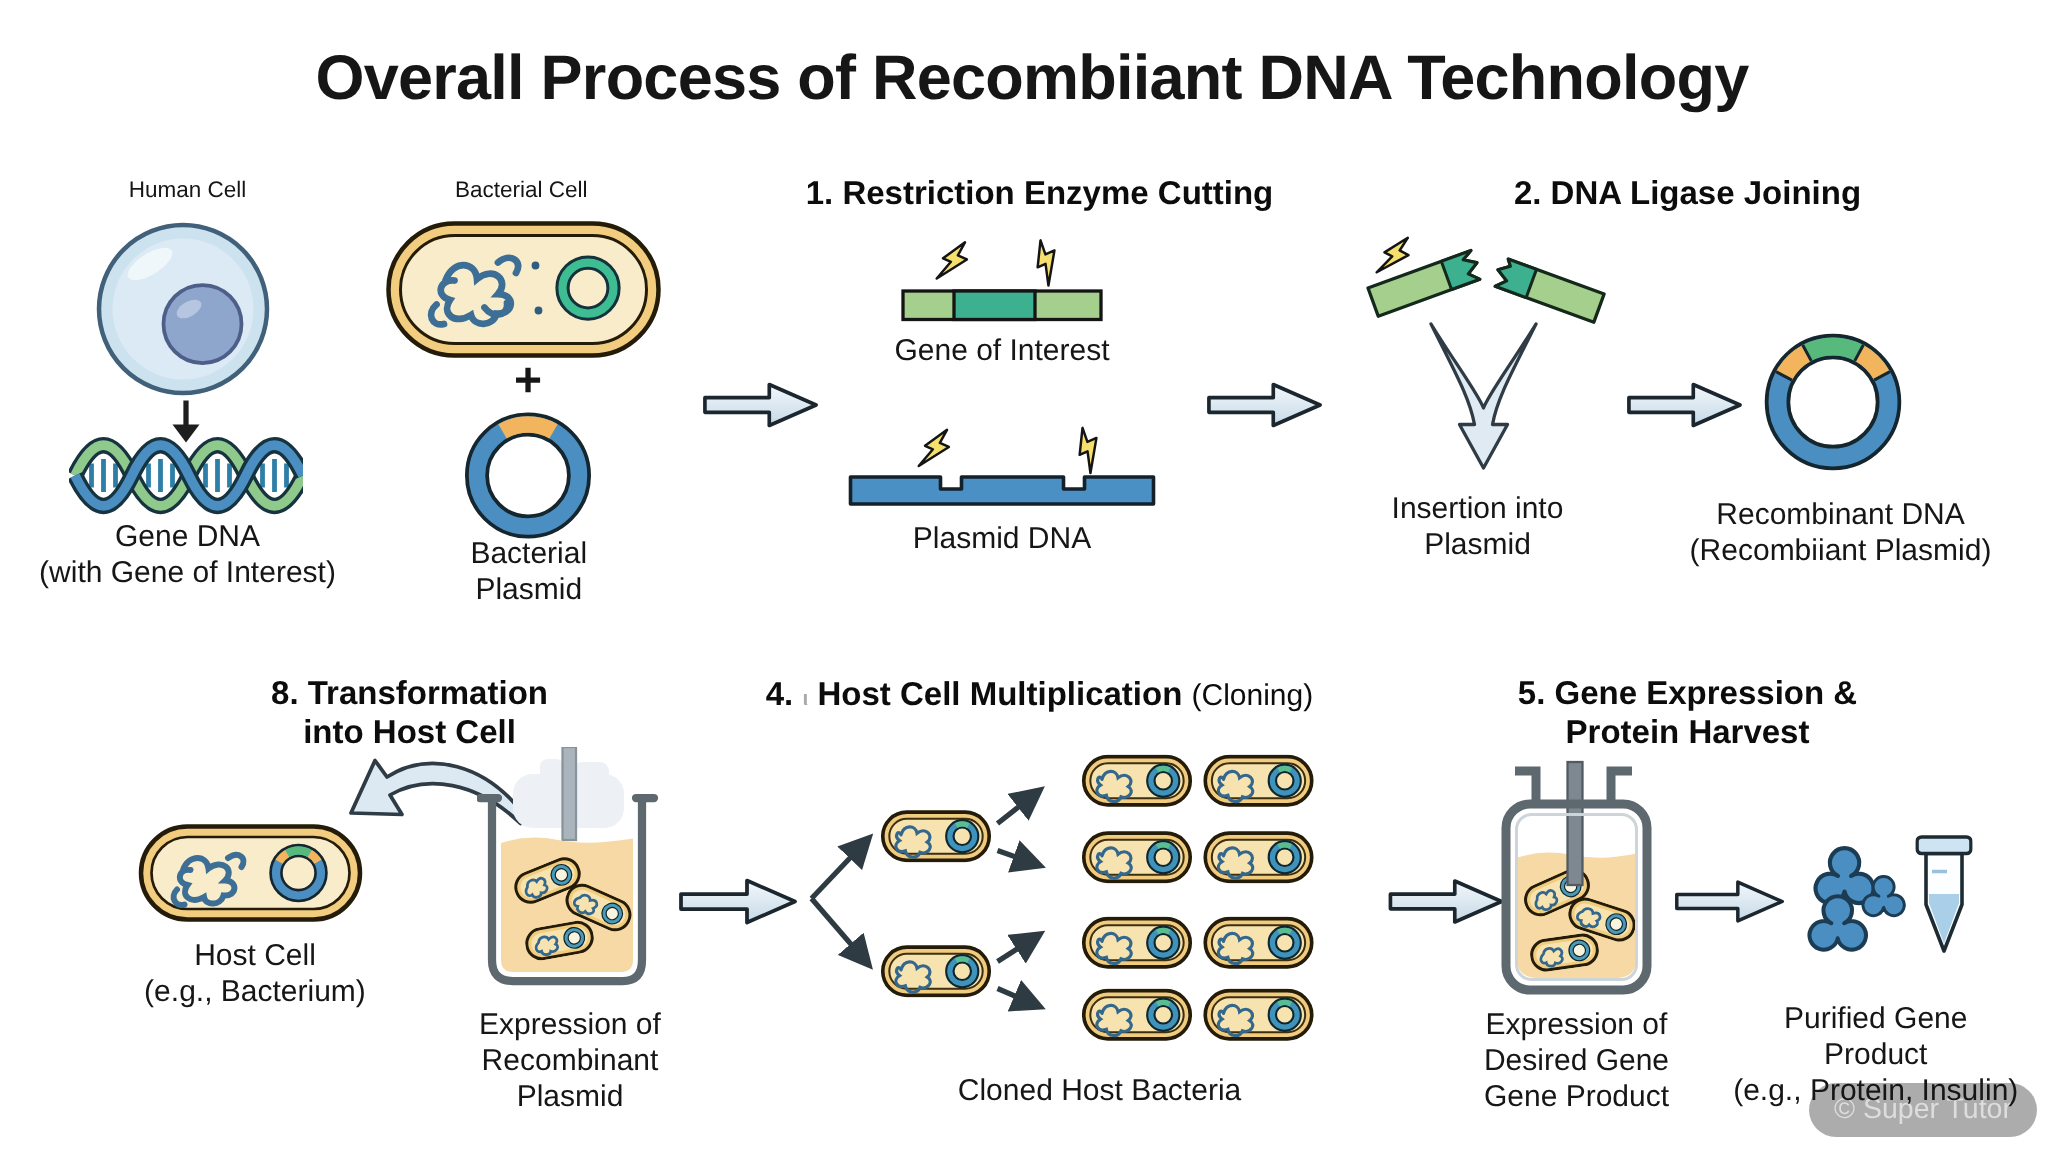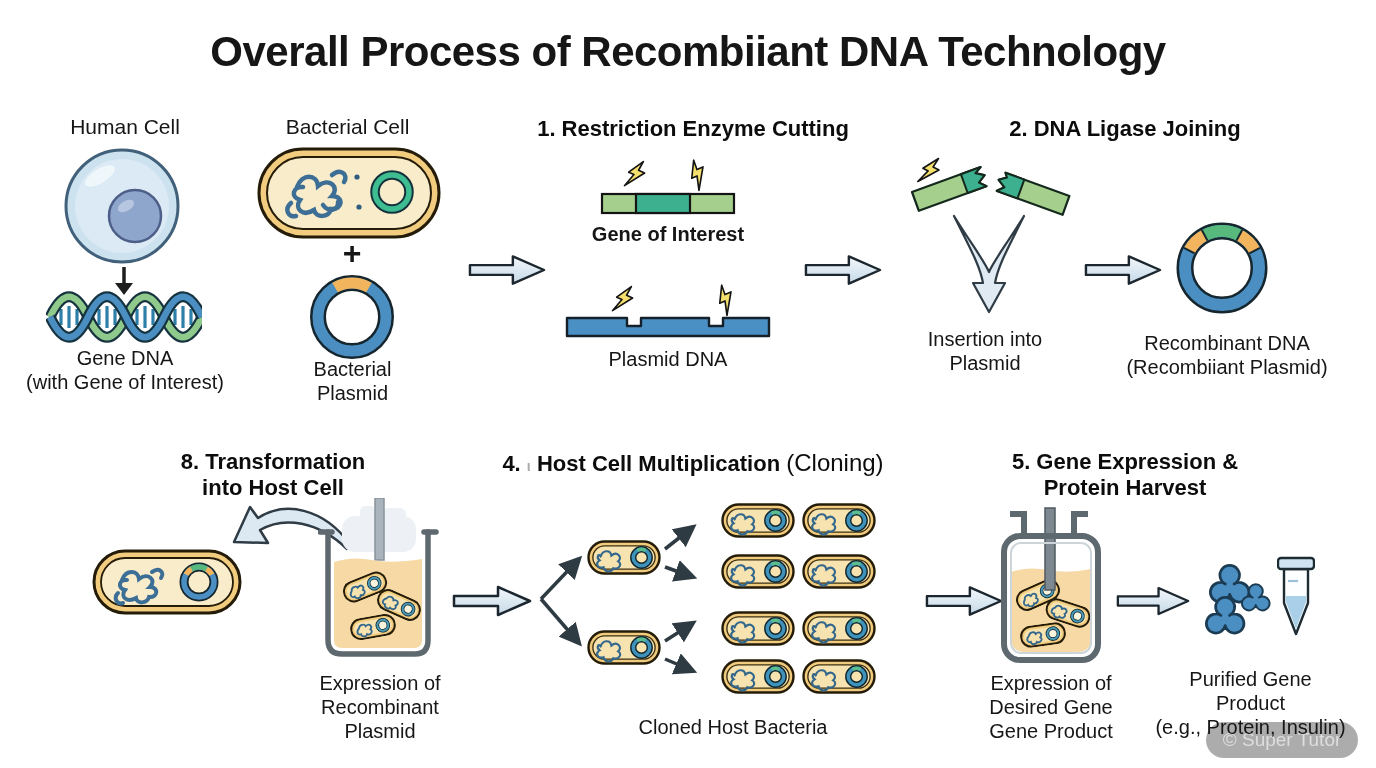--- a/index.html
+++ b/index.html
@@ -4,24 +4,24 @@
 <style>
   html,body{margin:0;padding:0;background:#fff;}
   .canvas{position:relative;width:1376px;height:768px;background:#ffffff;overflow:hidden;
           font-family:"Liberation Sans",sans-serif;color:var(--text-black,#111);}
   .abs{position:absolute;}
   svg{display:block;}
   .main-title{left:0;right:0;top:28px;text-align:center;font-size:42px;font-weight:bold;
               letter-spacing:-0.5px;color:#0a0a0a;}
   .lbl{position:absolute;text-align:center;color:#161616;}
   .cap{font-size:20px;line-height:24px;}
-  .cap21{font-size:21px;line-height:24px;}
+  .cap21{font-size:15px;line-height:24px;}
   .sec-title{font-size:22px;font-weight:bold;line-height:26px;color:#0c0c0c;}
   .plus{font-size:32px;font-weight:bold;line-height:30px;}
-  .subtle{font-weight:normal;font-size:24px;}
+  .subtle{font-weight:normal;font-size:20px;}
   .stray{font-size:14px;color:#555;opacity:.5;}
   .watermark{display:flex;align-items:center;justify-content:center;
              background:var(--watermark-gray,#9b9b9b);opacity:.82;border-radius:18px;
              color:#d6d6d6;font-size:19px;z-index:2;}
   .z3{z-index:3;}
 </style>
 </head>
 <body>
 
 <div class="canvas">
@@ -141,21 +141,21 @@
 
   <div class="lbl sec-title" style="left:518px;top:116px;width:350px;">1. Restriction Enzyme Cutting</div>
 
   <svg class="abs" style="left:600px;top:154px;" width="136" height="62" viewBox="0 0 136 62">
     <use href="#sym-bolt" width="20" height="33" transform="translate(26,4) rotate(24,10,16)"></use>
     <use href="#sym-bolt" width="20" height="33" transform="translate(88,4) rotate(-24,10,16)"></use>
     <rect x="2" y="40" width="132" height="19" fill="#a5cf8d" stroke="#141414" stroke-width="2.2"></rect>
     <rect x="36" y="40" width="54" height="19" fill="#3cb08f" stroke="#141414" stroke-width="2.2"></rect>
   </svg>
 
-  <div class="lbl cap" style="left:568px;top:222px;width:200px;font-weight:bold;">Gene of Interest</div>
+  <div class="lbl cap" style="left:568px;top:222px;width:200px;">Gene of Interest</div>
 
   <svg class="abs" style="left:564px;top:282px;" width="208" height="56" viewBox="0 0 208 56">
     <use href="#sym-bolt" width="20" height="33" transform="translate(50,1) rotate(24,10,16)"></use>
     <use href="#sym-bolt" width="20" height="33" transform="translate(152,1) rotate(-24,10,16)"></use>
     <path d="M3,36 L63,36 L63,44 L77,44 L77,36 L145,36 L145,44 L159,44 L159,36 L205,36 L205,54 L3,54 Z" fill="#4a90c4" stroke="#14212b" stroke-width="2.4" stroke-linejoin="round"></path>
   </svg>
 
   <div class="lbl cap" style="left:578px;top:347px;width:180px;">Plasmid DNA</div>
 
   <svg class="abs" style="left:804px;top:253px;" width="78" height="34">
@@ -225,20 +225,24 @@
       <path d="M60,24 c7,-5 13,0 9,6"></path>
       <path d="M26,45 c-5,5 -1,12 5,10"></path>
     </g>
     <circle cx="107" cy="34" r="15" fill="none" stroke="#16262e" stroke-width="9"></circle>
     <circle cx="107" cy="34" r="15" fill="none" stroke="#4a8ec2" stroke-width="5.5"></circle>
     <path d="M114.5,21 A15,15 0 0 0 99.5,21" fill="none" stroke="#57b97c" stroke-width="5.5"></path>
     <path d="M99.5,21 A15,15 0 0 0 94,26.5" fill="none" stroke="#f2b45c" stroke-width="5.5"></path>
     <path d="M120,26.5 A15,15 0 0 0 114.5,21" fill="none" stroke="#f2b45c" stroke-width="5.5"></path>
   </svg>
 
+  <div class="lbl cap" style="left:75px;top:625px;width:190px;">
+    <div>Host Cell</div>
+    <div>(e.g., Bacterium)</div>
+  </div>
 
   <svg class="abs" style="left:318px;top:498px;" width="125" height="168" viewBox="0 0 125 168">
     <rect x="24" y="18" width="74" height="36" rx="13" fill="#edf1f6"></rect>
     <rect x="42" y="8" width="16" height="16" rx="5" fill="#edf1f6"></rect>
     <rect x="64" y="10" width="24" height="14" rx="6" fill="#edf1f6"></rect>
     <rect x="57" y="0" width="9" height="62" fill="#aab4bc" stroke="#89939b" stroke-width="1.5"></rect>
     <path d="M16,64 Q34,58 54,62 T104,61 L104,142 Q104,150 96,150 L24,150 Q16,150 16,142 Z" fill="#f6d9a4"></path>
     <use href="#sym-mini" width="46" height="22" transform="translate(24,78) rotate(-22,23,11)"></use>
     <use href="#sym-mini" width="46" height="22" transform="translate(58,96) rotate(24,23,11)"></use>
     <use href="#sym-mini" width="46" height="22" transform="translate(32,118) rotate(-10,23,11)"></use>

